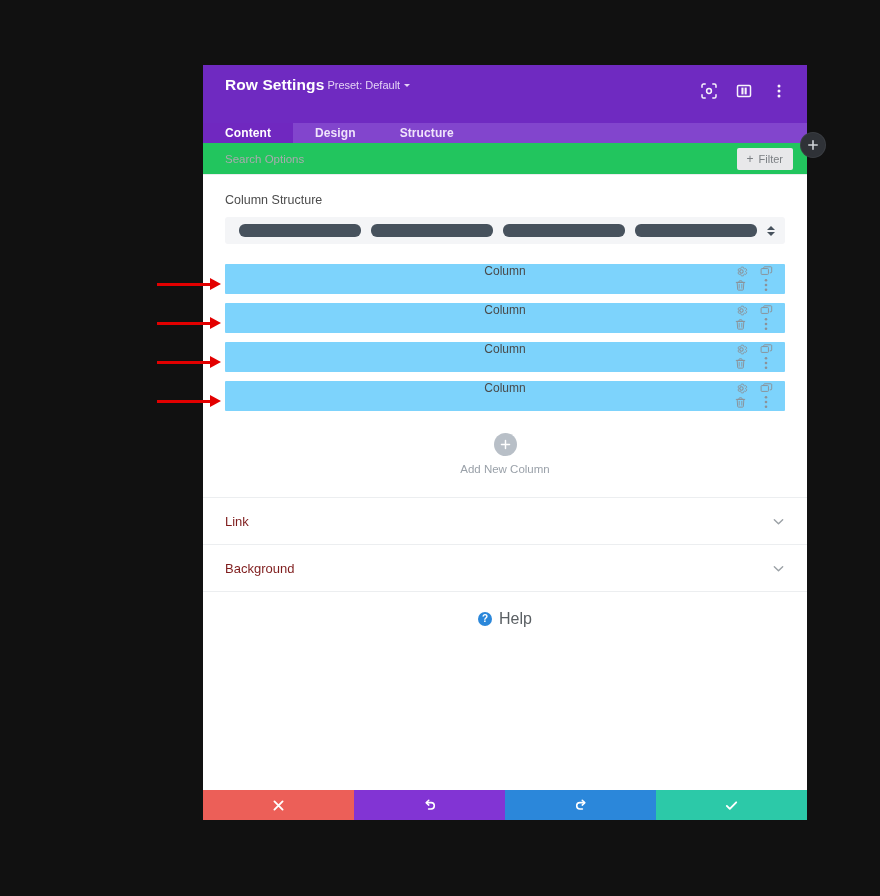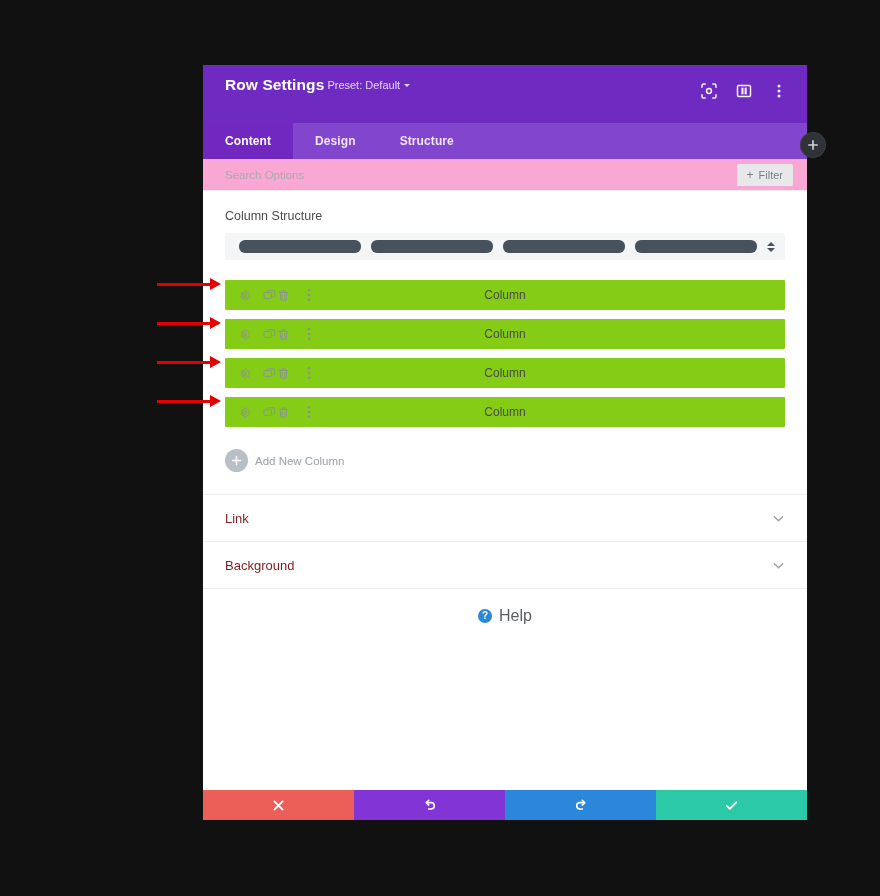--- a/index.html
+++ b/index.html
@@ -78,21 +78,21 @@
     width: 17px; height: 17px;
     display: flex; align-items: center; justify-content: center;
     cursor: pointer;
     opacity: .95;
   }
   .hdr-icon svg { display: block; }
 
   
   .tabs {
     background: #8245cd;
-    height: 36px;
+    height: 20px;
     display: flex;
     align-items: stretch;
     flex: 0 0 auto;
   }
   .tab {
     padding: 0 22px;
     display: flex;
     align-items: center;
     justify-content: center;
     font-size: 12px;
@@ -101,21 +101,21 @@
     cursor: pointer;
     letter-spacing: .1px;
   }
   .tab.active {
     background: #7028c0;
     color: #ffffff;
   }
 
   
   .search-bar {
-    background: #f9a8d4;
+    background: #22c55e;
     height: 32px;
     display: flex;
     align-items: center;
     justify-content: space-between;
     padding: 0 14px 0 22px;
     flex: 0 0 auto;
     border-bottom: 1px solid #ececee;
   }
   .search-input {
     border: none;
@@ -193,28 +193,29 @@
     width: 0; height: 0;
     border-left: 4px solid transparent;
     border-right: 4px solid transparent;
   }
   .caret-up { border-bottom: 4.5px solid #47525d; }
   .caret-dn { border-top: 4.5px solid #47525d; }
 
   
   .column-list { margin-top: 20px; }
   .column-row {
-    background: #84cc16;
+    background: #7dd3fc;
     height: 30px;
     margin-bottom: 9px;
     display: flex;
-    align-items: center;
+    align-items: flex-end;
     padding: 0 12px 0 12px;
     position: relative;
     border-radius: 1px;
+    flex-direction: column;
   }
   .col-left, .col-right {
     display: flex;
     align-items: center;
     gap: 11px;
     z-index: 2;
   }
   .col-right { gap: 12px; }
   .col-icon {
     width: 14px; height: 14px;
@@ -228,21 +229,21 @@
     text-align: center;
     font-size: 12px;
     color: #4a4a4a;
     pointer-events: none;
   }
 
   
   .add-col {
     margin-top: 22px;
     display: flex;
-    flex-direction: row;
+    flex-direction: column;
     align-items: center;
     gap: 7px;
     cursor: pointer;
     padding-bottom: 22px;
   }
   .add-circle {
     width: 23px; height: 23px;
     border-radius: 50%;
     background: #b8bfc7;
     display: flex;

